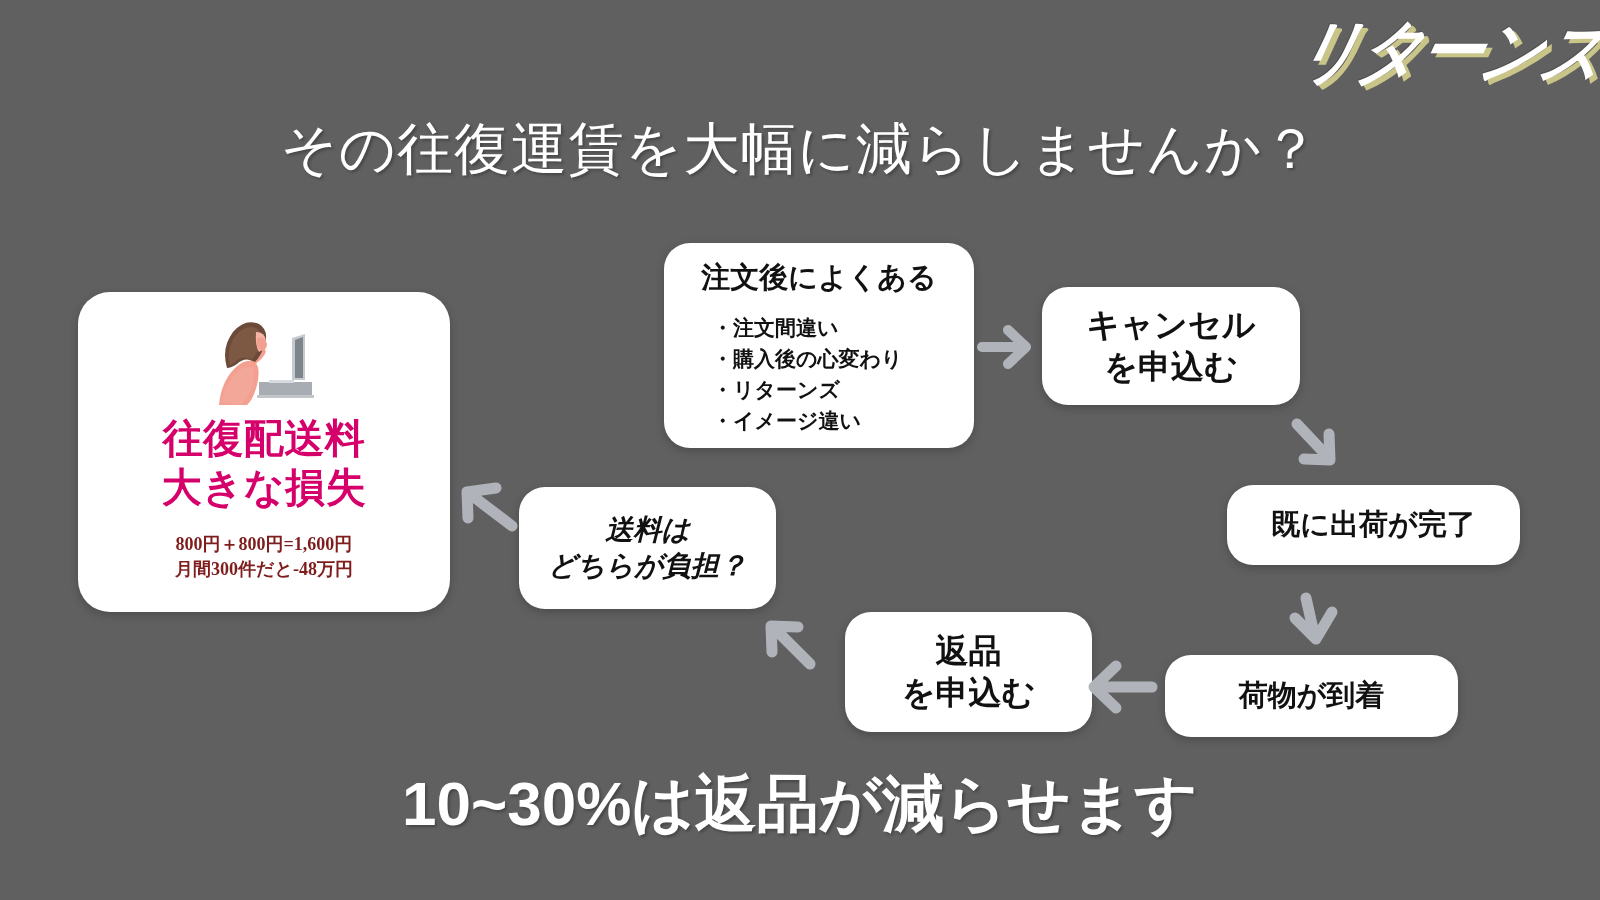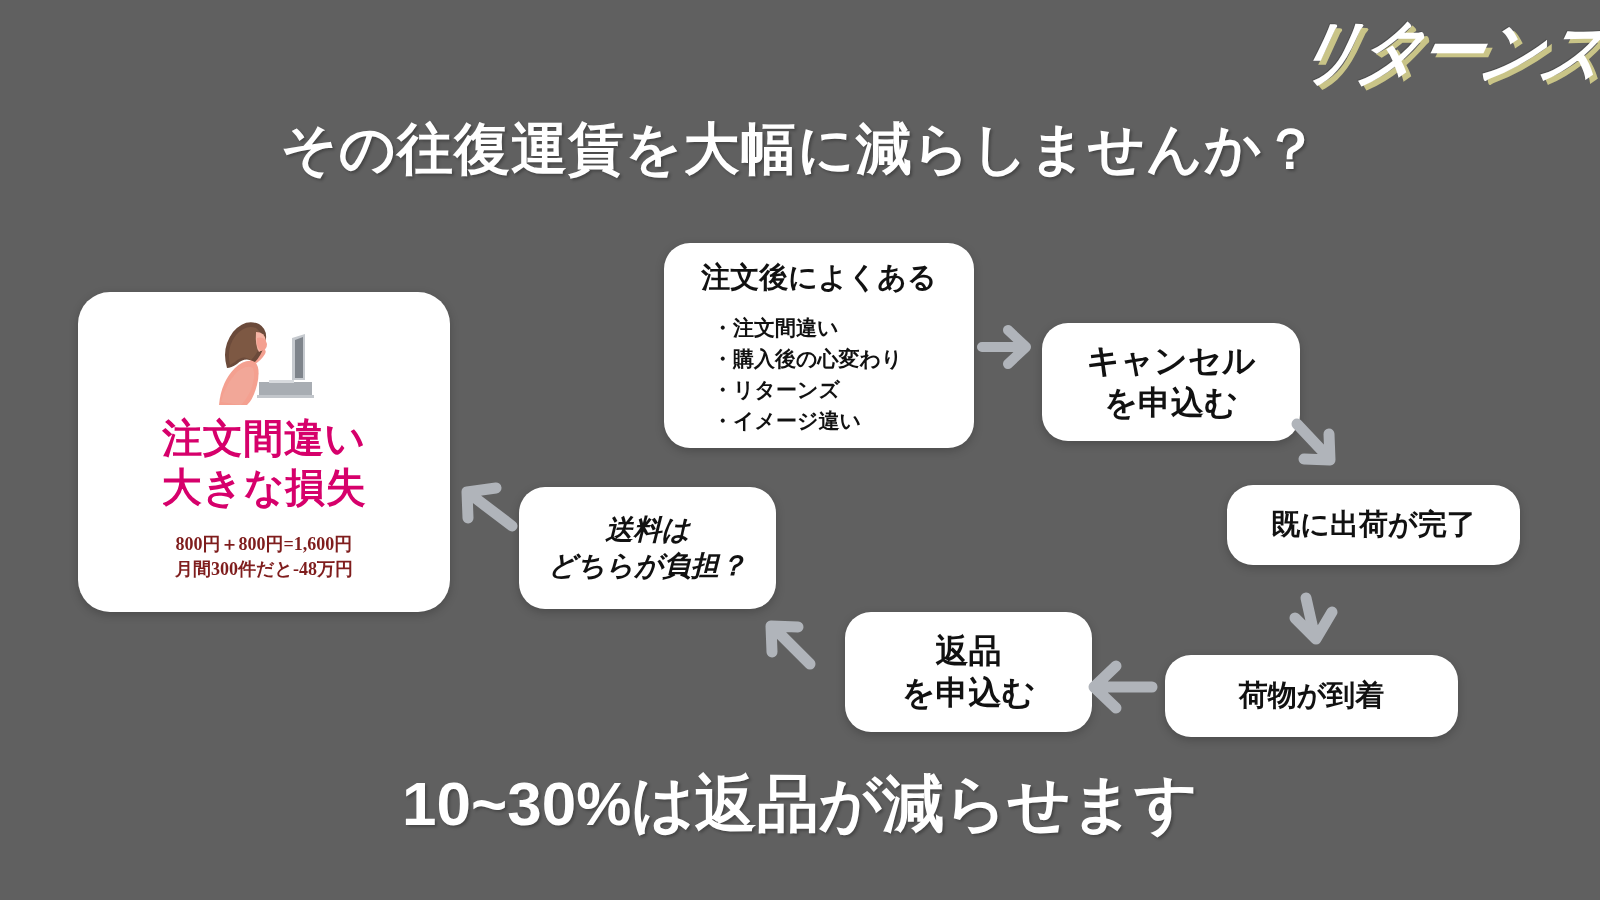--- a/index.html
+++ b/index.html
@@ -42,21 +42,21 @@
 
   
   #main-title {
     position: absolute;
     top: 112px;
     left: 0;
     width: 1600px;
     text-align: center;
     color: #ffffff;
     font-size: 56px;
-    font-weight: bold;
+    font-weight: normal;
     letter-spacing: 1px;
     text-shadow: 2px 2px 3px rgba(0,0,0,0.28);
     white-space: nowrap;
   }
   #bottom-title {
     position: absolute;
     top: 762px;
     left: 0;
     width: 1600px;
     text-align: center;
@@ -144,21 +144,21 @@
   #reasons-list li {
     font-size: 21px;
     font-weight: bold;
     color: #111;
     line-height: 1.48;
     text-align: left;
     white-space: nowrap;
   }
 
   
-  #card-cancel    { left: 1042px; top: 287px; width: 258px; height: 118px; font-size: 33px; margin-top: 36px; }
+  #card-cancel    { left: 1042px; top: 287px; width: 258px; height: 118px; font-size: 33px; }
   #card-shipped   { left: 1227px; top: 485px; width: 293px; height: 80px;  font-size: 29px; }
   #card-arrived   { left: 1165px; top: 655px; width: 293px; height: 82px;  font-size: 29px; }
   #card-return    { left: 845px;  top: 612px; width: 247px; height: 120px; font-size: 33px; }
   #card-shipping  { left: 519px;  top: 487px; width: 257px; height: 122px; font-size: 28px; font-style: italic; }
 
   
   .arrow { position: absolute; }
   .arrow svg { display: block; overflow: visible; }
 
   #arrow-1 { left: 978px;  top: 318px; }
@@ -195,21 +195,21 @@
       <path d="M50 56 Q60 54 66 44 Q68 40 64 38 Q58 42 52 48 Z" fill="#f4a090"></path>
 
       <path d="M28 58 Q22 38 34 22 Q46 8 60 14 Q70 20 66 34 Q62 46 56 52 Q46 46 38 54 Q32 58 28 58 Z" fill="#6b4a3a"></path>
       <path d="M31 55 Q27 38 37 25 Q47 14 57 18 Q65 24 61 36 Q57 46 52 50 Q44 44 36 52 Z" fill="#7d5843"></path>
 
       <path d="M57 22 Q66 22 67 31 Q67 39 60 42 Q56 36 57 22 Z" fill="#f6b5a4"></path>
 
       <path d="M58 28 Q66 26 68 34 Q68 40 62 41 Q57 38 58 28 Z" fill="#f4a090"></path>
     </svg>
     <div id="loss-headline">
-      <div>注文間違い</div>
+      <div>往復配送料</div>
       <div>大きな損失</div>
     </div>
     <div id="loss-sub-wrap">
       <div class="loss-sub">800円＋800円=1,600円</div>
       <div class="loss-sub">月間300件だと-48万円</div>
     </div>
   </div>
 
   <div class="card" id="reasons-card">
     <div id="reasons-title">注文後によくある</div>

